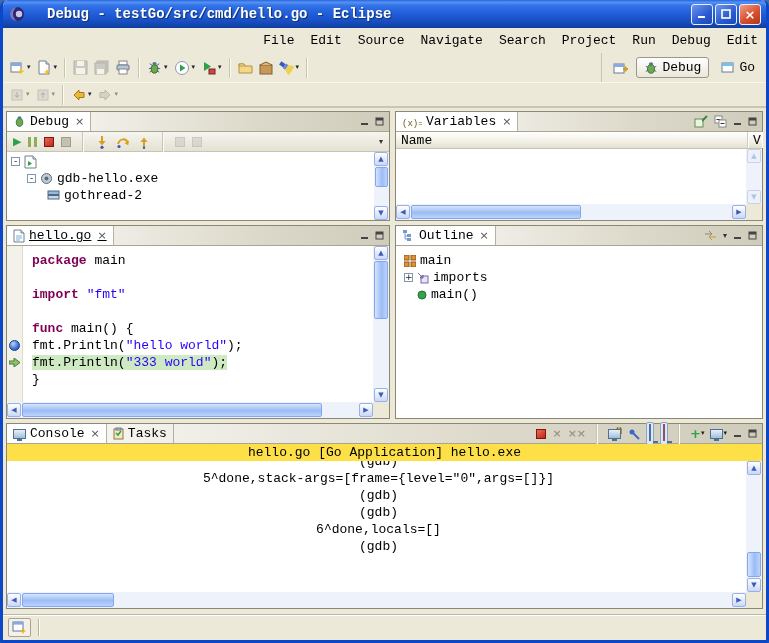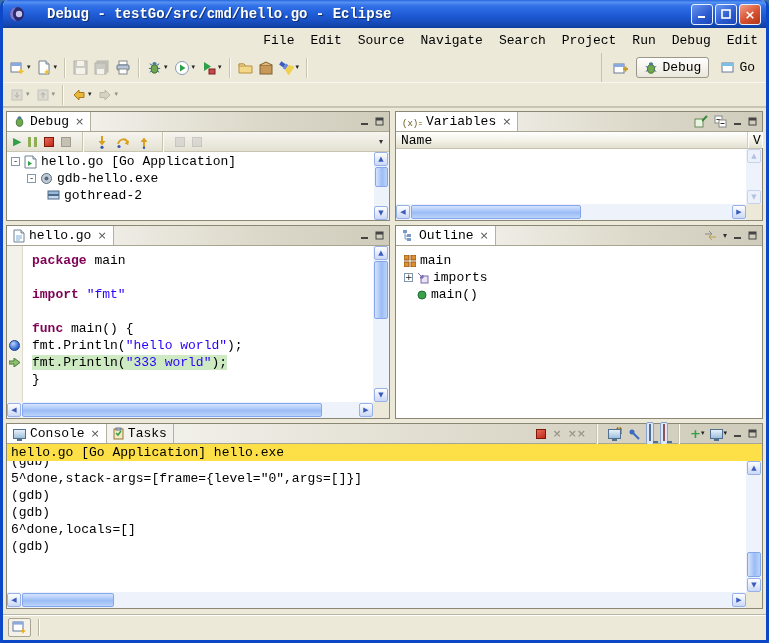--- a/index.html
+++ b/index.html
@@ -400,21 +400,20 @@
         <div style="padding-top:1px;">
           <div class="trow" style="padding-left:4px;">
             <span class="exp">-</span>
             <span class="icn">
                 <svg width="13" height="14">
                   <path d="M1 1h8l3 3v9H1z" fill="#fff" stroke="#708090"></path>
                   <path d="M9 1v3h3" fill="#d8e4f0" stroke="#708090"></path>
                   <path d="M4 6l4 2.5L4 11z" fill="#2fa048"></path>
                 </svg>
               </span>
-            <span>hello.go [Go Application]</span>
           </div>
           <div class="trow" style="padding-left:20px;">
             <span class="exp">-</span>
             <span class="icn">
                 <svg width="13" height="13">
                   <circle cx="6.5" cy="6.5" r="5" fill="#c0ccd8" stroke="#5a6a7a"></circle>
                   <circle cx="6.5" cy="6.5" r="2" fill="#5a6a7a"></circle>
                 </svg>
               </span>
             <span>gdb-hello.exe</span>
@@ -488,21 +487,21 @@
         </div>
         <div class="sb" style="left:0;right:16px;bottom:0;height:16px;">
           <span class="sbtn" style="left:0;top:1px;">◀</span>
           <span class="thumbh" style="left:15px;width:170px;"></span>
           <span class="sbtn" style="right:0;top:1px;">▶</span>
         </div>
         <div class="corner"></div>
       </div>
     </div>
 
-    <div class="view" style="left:3px;top:118px;width:384px;height:194px;">
+    <div class="view" style="left:3px;top:118px;width:384px;height:194px;text-decoration:underline;">
       <div class="vtitle">
         <span class="vtab sel">
           <span class="icn">
               <svg width="12" height="14">
                 <path d="M1 1h7l3 3v9H1z" fill="#fff" stroke="#708090"></path>
                 <path d="M8 1v3h3" fill="#d8e4f0" stroke="#708090"></path>
                 <path d="M3 7h6M3 9h6M3 11h4" stroke="#7ab0d8"></path>
               </svg>
             </span>
           <span>hello.go</span>
@@ -616,21 +615,21 @@
           <span class="icn">
               <svg width="10" height="10">
                 <circle cx="5" cy="5" r="4" fill="#3aa04a" stroke="#1f7030"></circle>
               </svg>
             </span>
           <span>main()</span>
         </div>
       </div>
     </div>
 
-    <div class="view" style="left:3px;top:316px;width:757px;height:186px;">
+    <div class="view" style="left:3px;top:316px;width:757px;height:186px;text-align:center;">
       <div class="vtitle">
         <span class="vtab sel">
           <span class="mon"></span>
           <span>Console</span>
           <span class="x">×</span>
         </span>
         <span class="vtab">
           <span class="icn">
               <svg width="11" height="13">
                 <rect x="1" y="2" width="9" height="10" fill="#f4e8c0" stroke="#907840"></rect>

